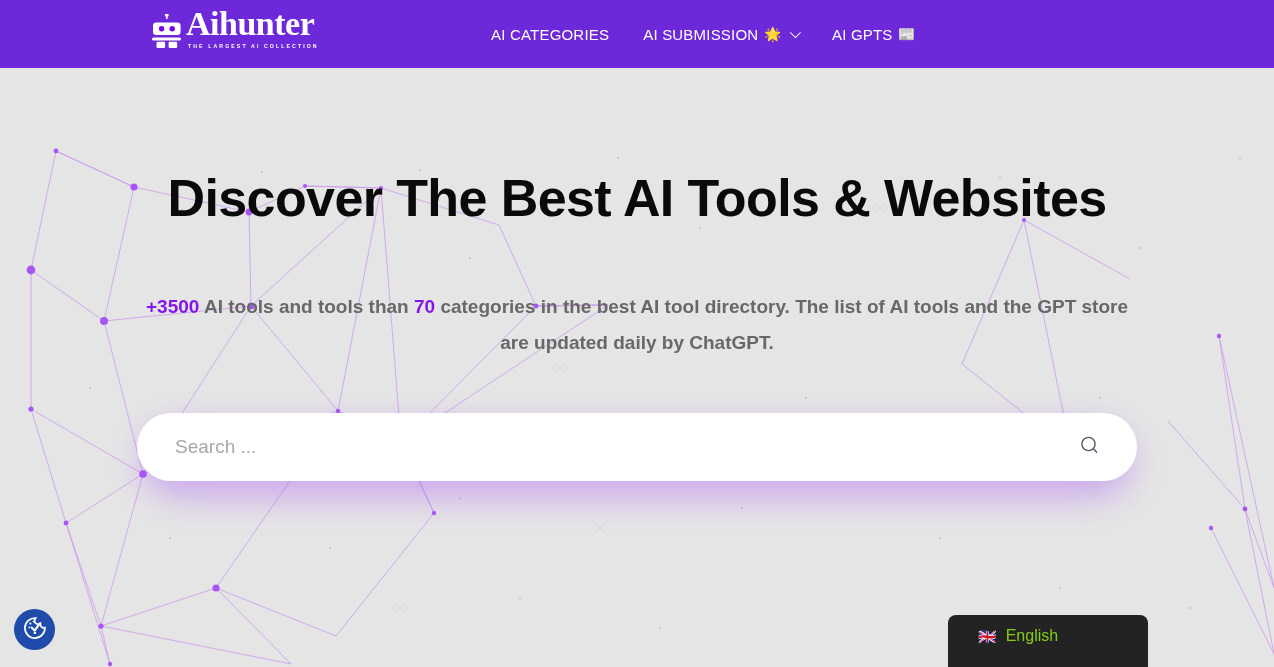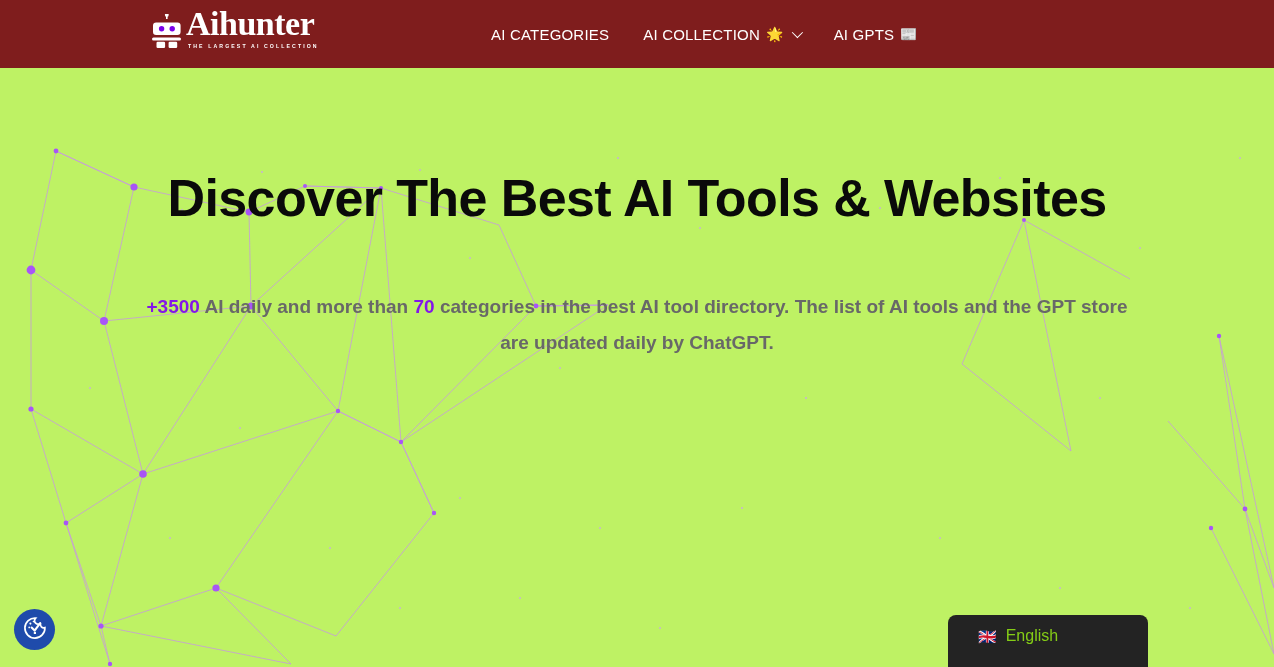--- a/index.html
+++ b/index.html
@@ -7,21 +7,21 @@
     width:1274px; height:667px;
     overflow:hidden;
     font-family:"Liberation Sans", sans-serif;
     background:#f7f4fd;
   }
 
   
   .header {
     position:absolute; top:0; left:0;
     width:1274px; height:68px;
-    background:#7f1d1d;
+    background:#6d28d9;
     display:flex; align-items:center;
     z-index:30;
   }
   .logo-wrap {
     position:absolute; left:152px; top:7px;
     display:flex; align-items:flex-end; gap:4px;
     cursor:pointer;
   }
   .logo-bot { width:30px; height:34px; position:relative; top:-1px; }
   .logo-text-block { display:flex; flex-direction:column; align-items:flex-start; }
@@ -48,21 +48,21 @@
     width:8px; height:8px;
     border-right:1.6px solid #fff; border-bottom:1.6px solid #fff;
     transform:rotate(45deg) translateY(-2px);
   }
 
   
   .hero {
     position:absolute; top:68px; left:0;
     width:1274px; height:599px;
     overflow:hidden;
-    background:#bef264;
+    background:#e5e5e5;
   }
   .hero-bg { position:absolute; inset:0; width:1274px; height:599px; }
 
   .hero-inner {
     position:relative; z-index:5;
     width:1274px; text-align:center;
   }
   .headline {
     margin-top:102px;
     font-size:52px; font-weight:bold; color:#0a0a0a;
@@ -150,21 +150,21 @@
       <span class="logo-word">Aihunter</span>
       <span class="logo-tag">THE LARGEST AI COLLECTION</span>
     </span>
   </a>
 
   <nav class="nav">
     <div class="nav-item">
       <span>AI CATEGORIES</span>
     </div>
     <div class="nav-item">
-      <span>AI COLLECTION</span>
+      <span>AI SUBMISSION</span>
       <span class="emoji">🌟</span>
       <span class="chev"></span>
     </div>
     <div class="nav-item">
       <span>AI GPTS</span>
       <span class="emoji">📰</span>
     </div>
   </nav>
 </div>
 
@@ -247,23 +247,37 @@
         <circle cx="520" cy="530" r="1"></circle>
       <circle cx="600" cy="460" r="1"></circle>
         <circle cx="660" cy="560" r="1"></circle>
       <circle cx="1240" cy="90" r="1"></circle>
         <circle cx="1100" cy="330" r="1"></circle>
     </g>
   </svg>
 
   <div class="hero-inner">
     <h1 class="headline">Discover The Best AI Tools &amp; Websites</h1>
-    <p class="subhead"><span class="hl">+3500</span><span> AI daily and more than </span><span class="hl">70</span><span> categories in the best AI tool directory. The list of AI tools and the GPT store are updated daily by ChatGPT.</span></p>
+    <p class="subhead"><span class="hl">+3500</span><span> AI tools and tools than </span><span class="hl">70</span><span> categories in the best AI tool directory. The list of AI tools and the GPT store are updated daily by ChatGPT.</span></p>
   </div>
 
+  <div class="search-wrap">
+    <div class="search-glow"></div>
+    <div class="search-box">
+      <input class="search-input" type="text" value="" placeholder="Search ..." style="">
+      <button class="search-btn">
+        <span>
+          <svg width="24" height="24" viewBox="0 0 24 24" fill="none" stroke="#58546b" stroke-width="1.4">
+            <circle cx="10.5" cy="10" r="6.6"></circle>
+            <line x1="15.4" y1="14.8" x2="18.6" y2="18.2" stroke-linecap="round"></line>
+          </svg>
+        </span>
+      </button>
+    </div>
+  </div>
 </div>
 
 <div class="a11y">
   <span>
     <svg width="26" height="26" viewBox="0 0 26 26" fill="none">
       <path d="M13.6 3.1 a10 10 0 1 0 9.3 9.5 a3.3 3.3 0 0 1 -4.2 -4.4 a3.4 3.4 0 0 1 -5.1 -5.1 z" stroke="#ffffff" stroke-width="1.7" fill="none"></path>
       <circle cx="8.4" cy="8.6" r="1.05" fill="#ffffff"></circle>
       <circle cx="11.4" cy="6.6" r="0.8" fill="#ffffff"></circle>
       <circle cx="7.2" cy="12.4" r="0.85" fill="#ffffff"></circle>
       <rect x="11.8" y="16.8" width="2.2" height="2.2" fill="#ffffff"></rect>

